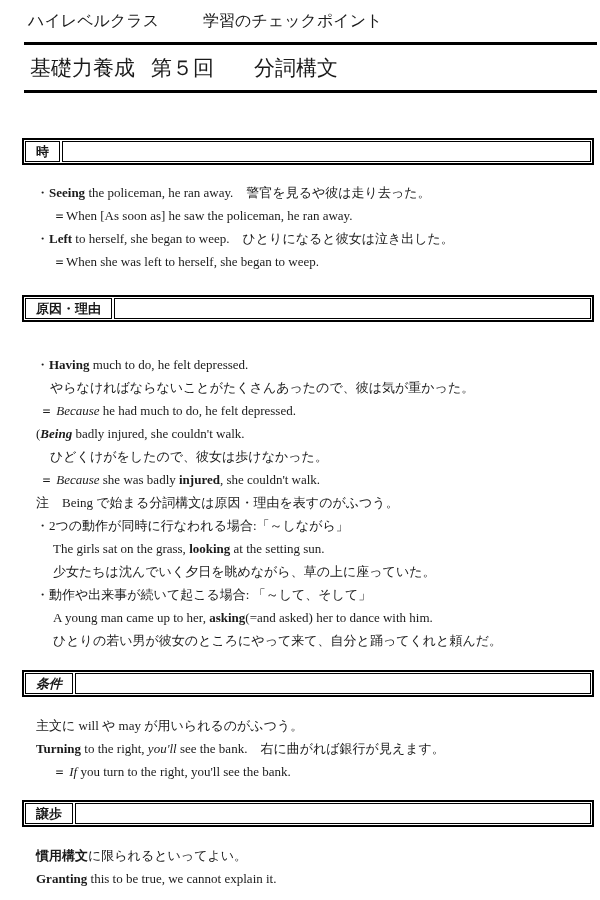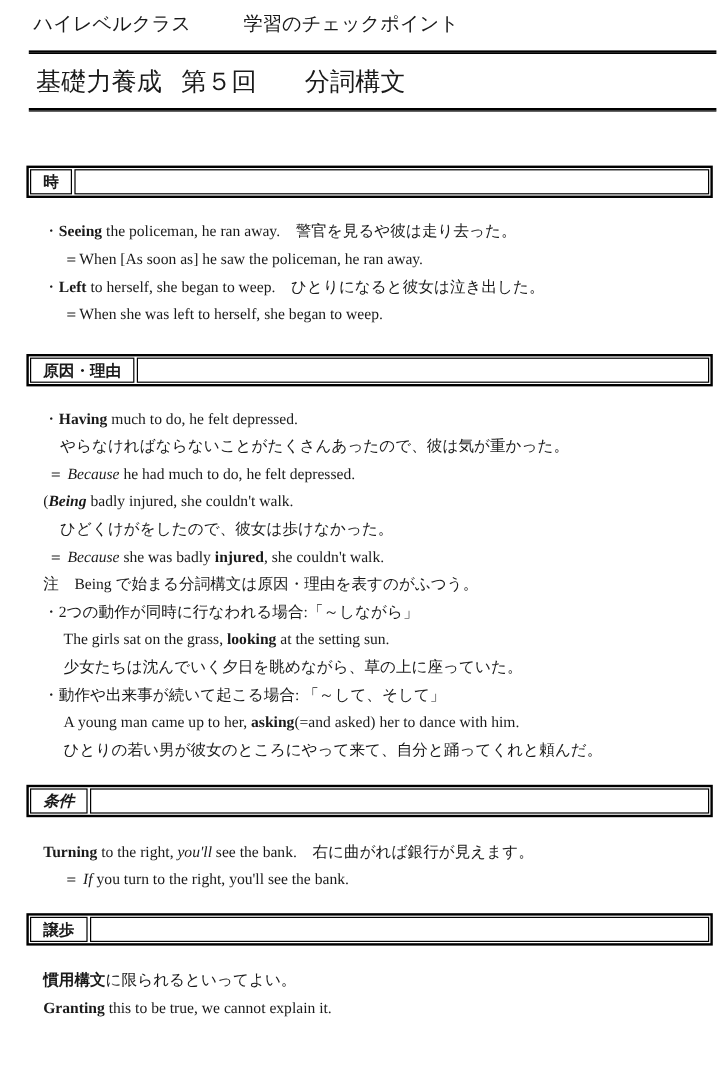--- a/index.html
+++ b/index.html
@@ -61,21 +61,21 @@
     background: #fff;
   }
   .box-toki   { margin-top: 45px; }
   .box-genin  { margin-top: 22px; text-align: right; }
   .box-joken  { margin-top: 18px; font-style: italic; }
   .box-joho   { margin-top: 17px; }
 
   
   .lines { margin-top: 16px; }
   .lines-toki  { margin-top: 16px; }
-  .lines-genin { margin-top: 15px; }
+  .lines-genin { margin-top: 31px; }
   .lines-joken { margin-top: 17px; }
   .lines-joho  { margin-top: 17px; }
   .line {
     font-size: 13px; line-height: 23px; height: 23px;
     white-space: pre;
   }
   .ind-a { margin-left: 36px; }
   .ind-b { margin-left: 53px; }
   .ind-c { margin-left: 50px; }
   .ind-d { margin-left: 40px; }
@@ -139,20 +139,21 @@
     <div class="line ind-a"><span class="seg-n">・動作や出来事が続いて起こる場合: 「～して、そして」</span></div>
     <div class="line ind-b"><span class="seg-n">A young man came up to her, </span><span class="seg-b">asking</span><span class="seg-n">(=and asked) her to dance with him.</span></div>
     <div class="line ind-b"><span class="seg-n">ひとりの若い男が彼女のところにやって来て、自分と踊ってくれと頼んだ。</span></div>
   </div>
 
   <div class="section-box box-joken">
     <div class="section-label">条件</div>
     <div class="section-rest"></div>
   </div>
   <div class="lines lines-joken">
+    <div class="line ind-a"><span class="seg-n">主文に will や may が用いられるのがふつう。</span></div>
     <div class="line ind-a"><span class="seg-b">Turning</span><span class="seg-n"> to the right, </span><span class="seg-i">you'll</span><span class="seg-n"> see the bank.　右に曲がれば銀行が見えます。</span></div>
     <div class="line ind-b"><span class="seg-n">＝ </span><span class="seg-i">If</span><span class="seg-n"> you turn to the right, you'll see the bank.</span></div>
   </div>
 
   <div class="section-box box-joho">
     <div class="section-label">譲歩</div>
     <div class="section-rest"></div>
   </div>
   <div class="lines lines-joho">
     <div class="line ind-a"><span class="seg-g">慣用構文</span><span class="seg-n">に限られるといってよい。</span></div>

